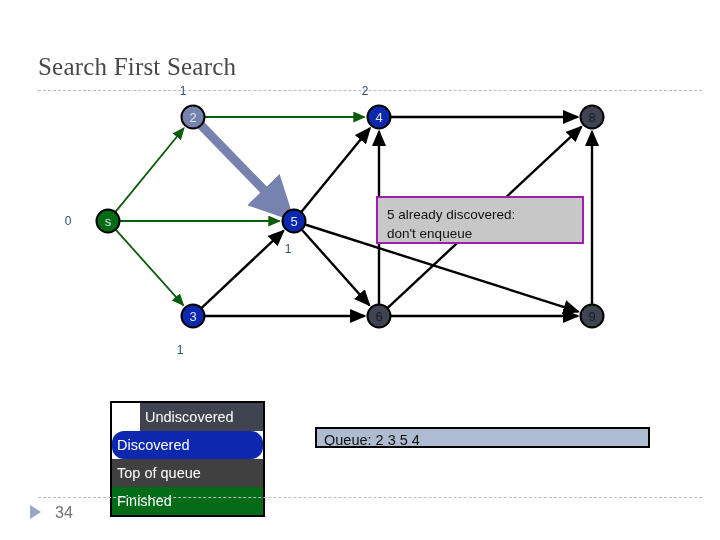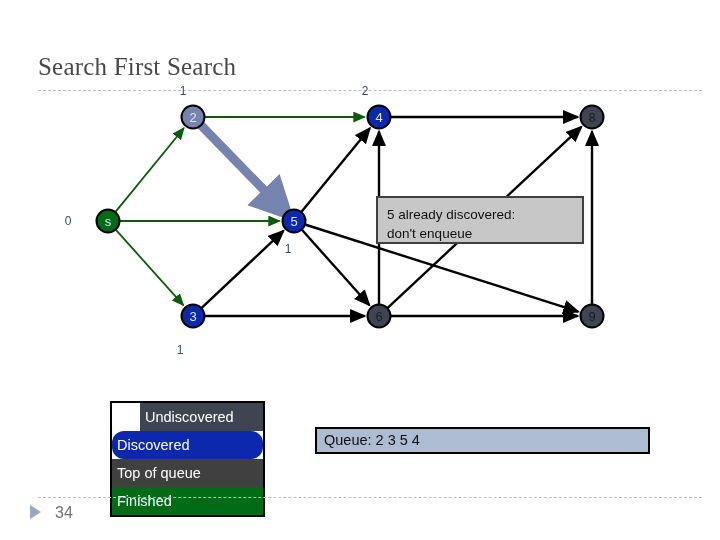--- a/index.html
+++ b/index.html
@@ -32,21 +32,21 @@
     position:absolute;
     font-family:"Liberation Sans", sans-serif;
     font-size:12px;color:#2f4f6f;
     transform:translate(-50%,-50%);
     white-space:nowrap;
   }
 
   .callout{
     position:absolute;
     background:#c7c7c7;
-    border:2px solid #404040;
+    border:2px solid #a21caf;
     color:#111;
     font-size:13.5px;line-height:19px;
     padding:7px 9px;
     box-sizing:border-box;
   }
 
   .legend{
     position:absolute;left:110px;top:401px;
     width:155px;
     border:2px solid #000;
@@ -57,21 +57,21 @@
     font-size:14.5px;
     padding-left:5px;
     box-sizing:border-box;
     color:#ffffff;
     white-space:nowrap;
   }
   .legend-row.r0{color:#ffffff;}
 
   .queue-box{
     position:absolute;left:315px;top:427px;
-    width:335px;height:27px;
+    width:335px;height:21px;
     background:#aebcd2;
     border:2px solid #000;
     box-sizing:border-box;
     font-size:14.5px;line-height:23px;
     color:#111;
     padding-left:7px;
     white-space:nowrap;
   }
 
   #page-num{

